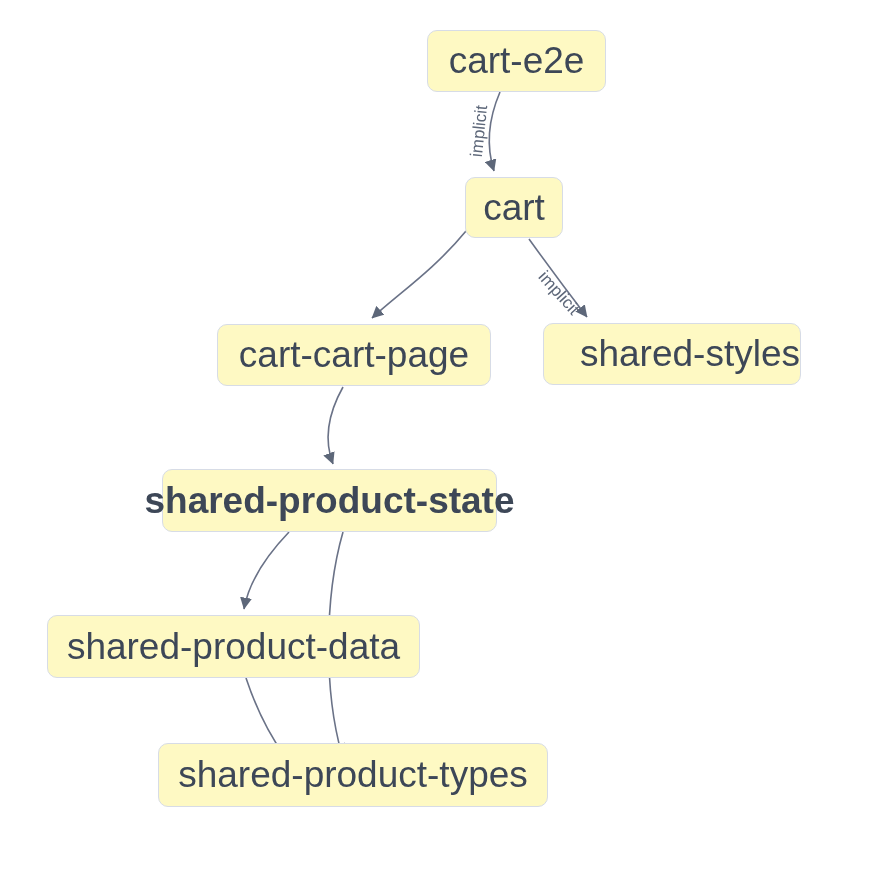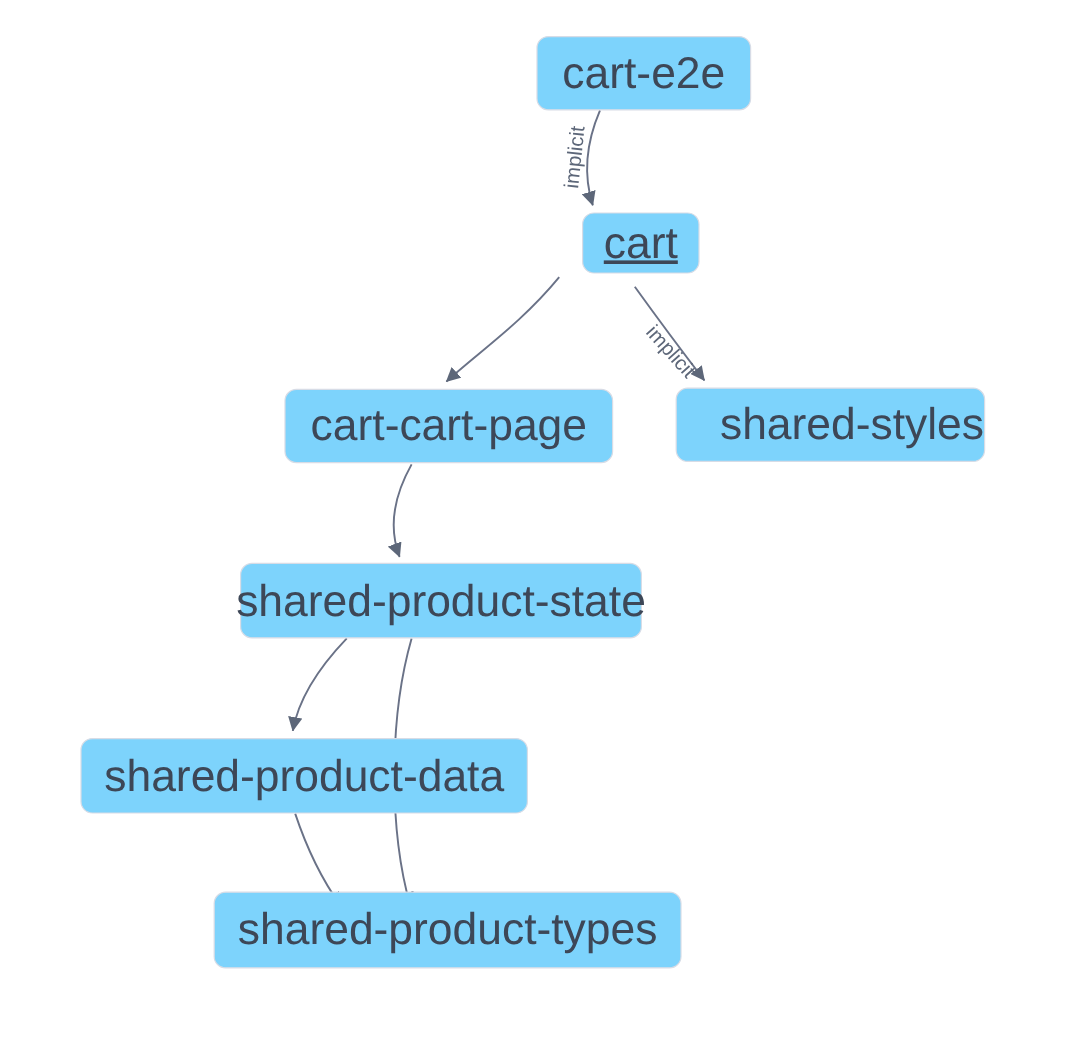--- a/index.html
+++ b/index.html
@@ -20,30 +20,29 @@
     position: absolute;
     left: 0; top: 0;
     width: 896px; height: 886px;
   }
   .node {
     position: absolute;
     display: flex;
     align-items: center;
     justify-content: center;
     box-sizing: border-box;
-    background: #7dd3fc;
+    background: #fef9c3;
     border: 1px solid #d7dce6;
     border-radius: 10px;
     font-size: 37px;
     font-weight: 400;
     color: #3d4757;
     letter-spacing: 0px;
     cursor: pointer;
     white-space: nowrap;
-    margin-left: 20px;
   }
   .edge-path {
     fill: none;
     stroke-width: 1.6px;
   }
   .edge-label {
     font-family: "Liberation Sans", sans-serif;
     font-size: 17px;
   }
 </style>
@@ -64,30 +63,30 @@
       <text x="559" y="293" class="edge-label" fill="#5d6779" text-anchor="middle" dominant-baseline="central" transform="rotate(48 559 293)">implicit</text>
       <path d="M 343,387 C 329,412 323,438 333,464" class="edge-path" stroke="#6a7287" marker-end="url(#arrowhead)"></path>
       <path d="M 289,532 C 266,556 249,581 244,609" class="edge-path" stroke="#6a7287" marker-end="url(#arrowhead)"></path>
       <path d="M 343,532 C 324,598 324,692 342,755" class="edge-path" stroke="#6a7287" marker-end="url(#arrowhead)"></path>
       <path d="M 246,678 C 256,708 269,734 284,755" class="edge-path" stroke="#6a7287" marker-end="url(#arrowhead)"></path>
     </svg>
   <div id="nodes-layer">
       <div class="node" style="left: 427px; top: 30px; width: 179px; height: 62px;">
         <span>cart-e2e</span>
       </div>
-      <div class="node" style="left: 465px; top: 177px; width: 98px; height: 51px; text-decoration: underline;">
+      <div class="node" style="left: 465px; top: 177px; width: 98px; height: 61px;">
         <span>cart</span>
       </div>
       <div class="node" style="left: 217px; top: 324px; width: 274px; height: 62px; text-align: right;">
         <span>cart-cart-page</span>
       </div>
       <div class="node" style="left: 543px; top: 323px; width: 258px; height: 62px; justify-content: flex-end;">
         <span>shared-styles</span>
       </div>
-      <div class="node" style="left: 180px; top: 469px; width: 335px; height: 63px;">
+      <div class="node" style="left: 162px; top: 469px; width: 335px; height: 63px; font-weight: bold;">
         <span>shared-product-state</span>
       </div>
       <div class="node" style="left: 47px; top: 615px; width: 373px; height: 63px;">
         <span>shared-product-data</span>
       </div>
       <div class="node" style="left: 158px; top: 743px; width: 390px; height: 64px;">
         <span>shared-product-types</span>
       </div>
     </div>
 </div>

